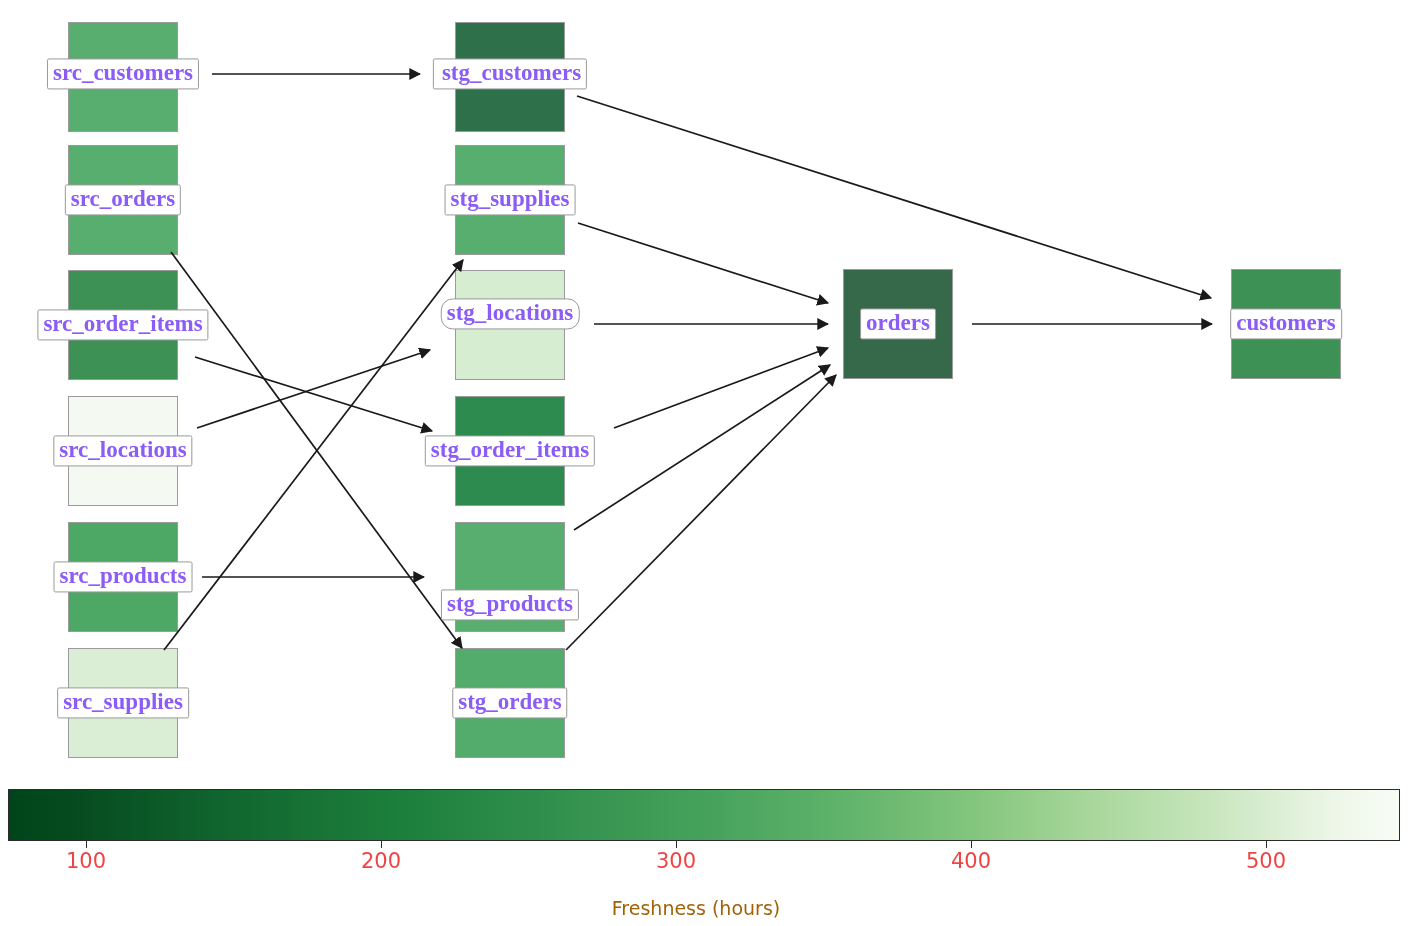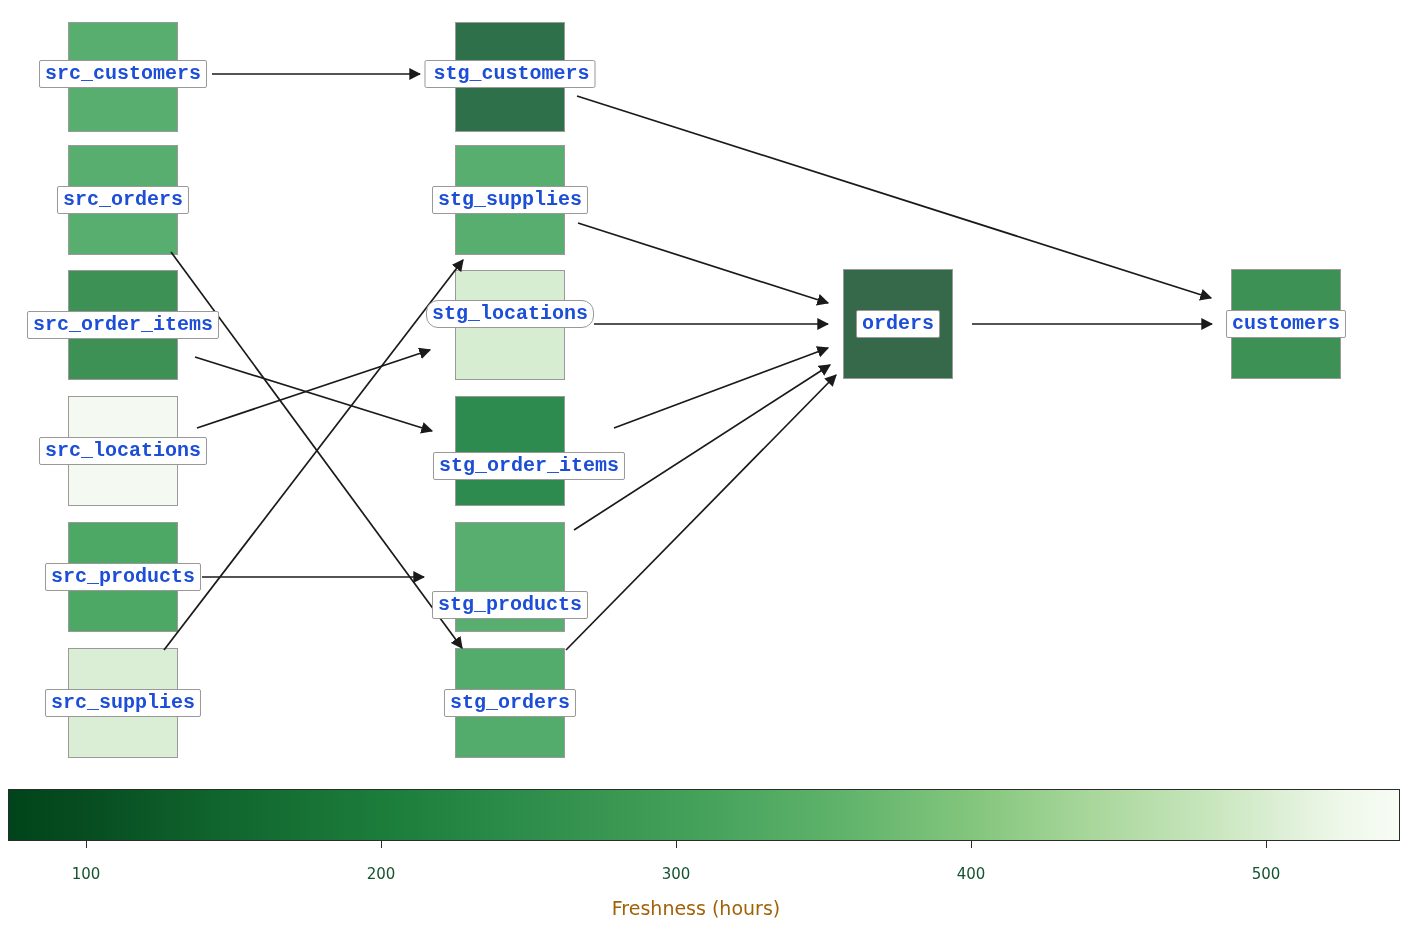--- a/index.html
+++ b/index.html
@@ -32,26 +32,26 @@
     box-sizing: border-box;
     border: 1px solid #9a9a9a;
   }
   .node-label {
     position: absolute;
     transform: translate(-50%, -50%);
     background: #ffffff;
     border: 1px solid #999999;
     border-radius: 2px;
     padding: 2px 5px 3px 5px;
-    font-size: 20px;
+    font-size: 23px;
     font-weight: bold;
-    color: #1d4ed8;
+    color: #8b5cf6;
     white-space: nowrap;
     line-height: 1.05;
-    font-family: Liberation Mono, monospace;
+    font-family: Liberation Serif, serif;
   }
   
   #colorbar-wrap {
     position: absolute;
     left: 8px;
     top: 789px;
     width: 1392px;
     height: 52px;
   }
   #colorbar {
@@ -79,24 +79,24 @@
   }
   .cb-tick {
     position: absolute;
     top: 52px;
     width: 1.4px;
     height: 7px;
     background: #2b2b2b;
   }
   .cb-ticklabel {
     position: absolute;
-    top: 76px;
+    top: 60px;
     transform: translateX(-50%);
-    font-size: 15px;
-    color: #14532d;
+    font-size: 21px;
+    color: #ef4444;
     font-family: "DejaVu Sans", sans-serif;
   }
   #cb-axislabel {
     position: absolute;
     left: 696px;
     top: 897px;
     transform: translateX(-50%);
     font-size: 19px;
     color: #a16207;
     font-family: "DejaVu Sans", sans-serif;
@@ -152,21 +152,21 @@
   <div class="node-label" style="left:123px; top:74px;">src_customers</div>
   <div class="node-label" style="left:123px; top:200px;text-align:center;">src_orders</div>
   <div class="node-label" style="left:123px; top:325px;">src_order_items</div>
   <div class="node-label" style="left:123px; top:451px;">src_locations</div>
   <div class="node-label" style="left:123px; top:577px;">src_products</div>
   <div class="node-label" style="left:123px; top:703px;">src_supplies</div>
 
   <div class="node-label" style="left:510px; top:74px;padding-left:8px;">stg_customers</div>
   <div class="node-label" style="left:510px; top:200px;">stg_supplies</div>
   <div class="node-label" style="left:510px; top:314px;border-radius:12px;">stg_locations</div>
-  <div class="node-label" style="left:510px; top:466px;margin-left:19px;">stg_order_items</div>
+  <div class="node-label" style="left:510px; top:451px;">stg_order_items</div>
   <div class="node-label" style="left:510px; top:577px;margin-top:28px;">stg_products</div>
   <div class="node-label" style="left:510px; top:703px;">stg_orders</div>
 
   <div class="node-label" style="left:898px;  top:324px;">orders</div>
   <div class="node-label" style="left:1286px; top:324px;">customers</div>
 
   <div id="colorbar-wrap">
     <div id="colorbar"></div>
     <div id="cb-ticks">
         <div class="cb-tick" style="left: 78px;"></div>

